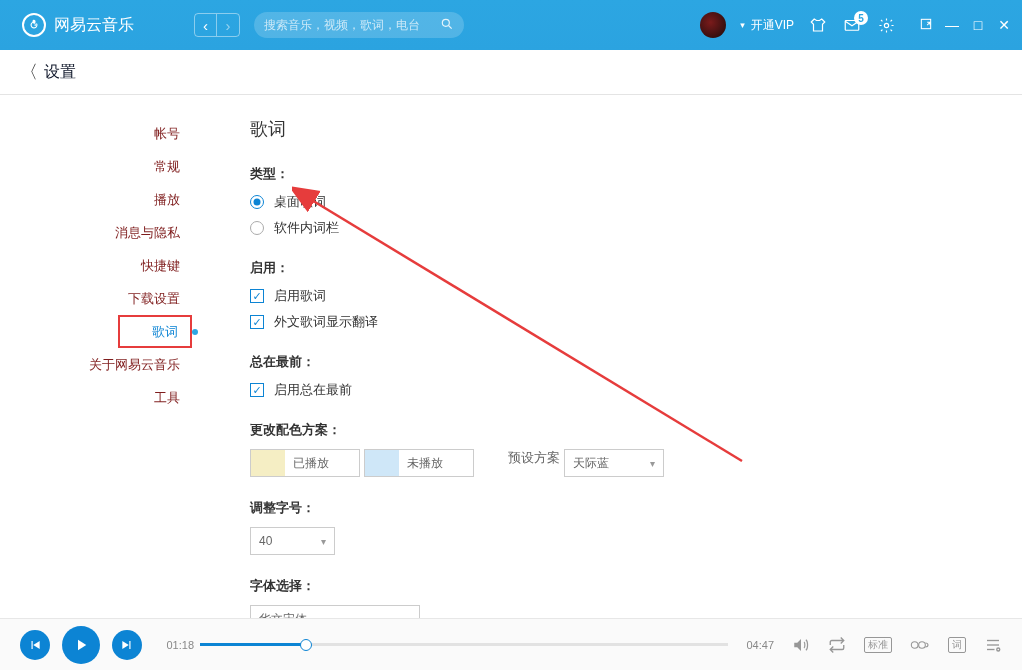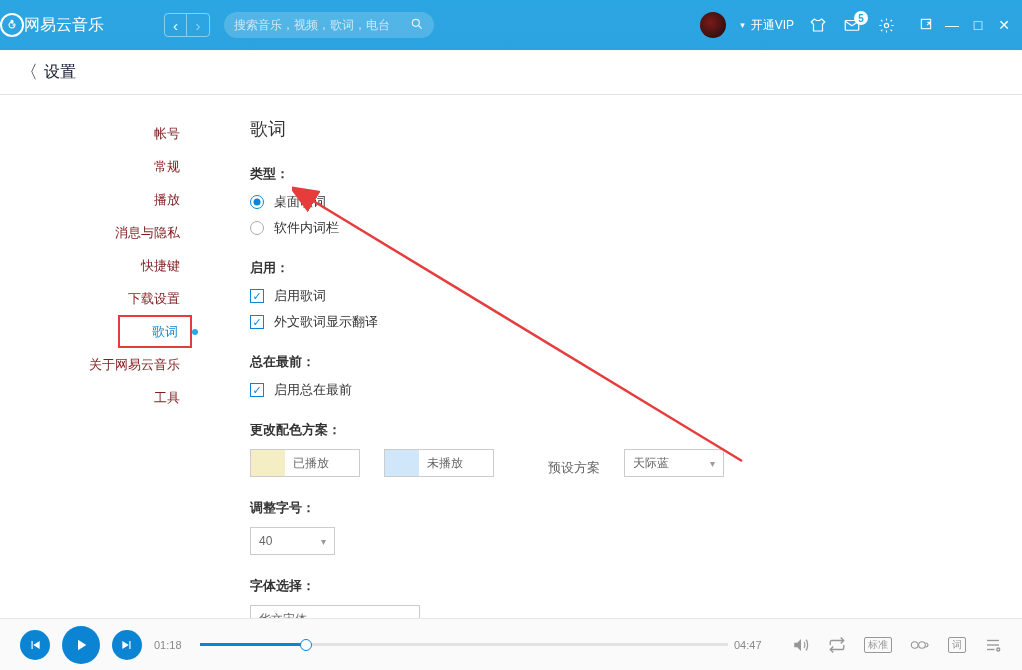--- a/index.html
+++ b/index.html
@@ -1,18 +1,18 @@
 <!DOCTYPE html>
 <html><head>
 <meta charset="utf-8">
 <style>
 *{margin:0;padding:0;box-sizing:border-box;font-family:"Microsoft YaHei","PingFang SC",sans-serif}
 body{width:1022px;height:670px;background:#fff;overflow:hidden;display:flex;flex-direction:column}
 .titlebar{height:50px;background:linear-gradient(#2ca6e2,#2ba3e0);display:flex;align-items:center;color:#fff;font-size:13px;position:relative}
-.logo-wrap{display:flex;align-items:center;margin-left:0}
+.logo-wrap{display:flex;align-items:center;gap:8px;margin-left:22px}
 .logo{width:24px;height:24px;border:2px solid #fff;border-radius:50%;display:flex;align-items:center;justify-content:center}
 .logo svg{width:14px;height:14px}
 .app-name{font-size:16px;font-weight:400}
 .nav-arrows{display:flex;margin-left:60px;border:1px solid rgba(255,255,255,.45);border-radius:4px;overflow:hidden}
 .nav-arrows span{width:22px;height:22px;display:flex;align-items:center;justify-content:center;font-size:15px;cursor:pointer}
 .nav-arrows span:first-child{border-right:1px solid rgba(255,255,255,.45)}
 .nav-arrows span:last-child{color:rgba(255,255,255,.5)}
 .search-wrap{margin-left:14px;display:flex;align-items:center;background:rgba(255,255,255,.18);border-radius:30px;height:26px;width:210px;padding:0 10px}
 .search-wrap input{flex:1;border:none;background:transparent;outline:none;color:#fff;font-size:12px}
 .search-wrap input::placeholder{color:rgba(255,255,255,.7)}
@@ -39,40 +39,40 @@
 
 .main{flex:1;padding:22px 50px 10px 50px;overflow:auto;position:relative}
 .sec-title{font-size:18px;color:#333;margin-bottom:24px}
 .lbl{font-size:13px;color:#333;font-weight:bold;margin-bottom:10px}
 .radio-row,.check-row{display:flex;align-items:center;font-size:13px;color:#333;margin-bottom:8px;cursor:pointer}
 .radio{width:14px;height:14px;border:1px solid #aaa;border-radius:50%;margin-right:10px;position:relative}
 .radio.checked{border-color:#0c84d4}
 .radio.checked::after{content:"";position:absolute;width:7px;height:7px;background:#0c84d4;border-radius:50%;top:50%;left:50%;transform:translate(-50%,-50%)}
 .cbox{width:14px;height:14px;border:1px solid #0c84d4;margin-right:10px;display:flex;align-items:center;justify-content:center;color:#0c84d4;font-size:11px}
 .block{margin-bottom:22px}
-.swatch-row{display:flex;align-items:flex-end;gap:24px}
+.swatch-row{display:flex;align-items:flex-start;gap:4px}
 .swatch-btn{display:flex;align-items:center;border:1px solid #ccc;height:28px;width:110px;cursor:pointer;font-size:12px;color:#666}
 .swatch-btn .sw{width:34px;height:100%;margin-right:8px}
 .sw-played{background:#f5eec4}
 .sw-unplayed{background:#cfe7f8}
 .preset-lbl{font-size:13px;color:#666;margin-left:30px}
 .dropdown{border:1px solid #ccc;height:28px;display:flex;align-items:center;justify-content:space-between;padding:0 8px;font-size:12px;color:#666;cursor:pointer;background:#fff}
 .dropdown .arr{color:#999;font-size:10px}
 .dd-scheme{width:100px}
 .dd-size{width:85px}
 .dd-font{width:170px}
 
 .arrow-annotation{position:absolute;pointer-events:none}
 
 .player{height:52px;border-top:1px solid #e7e7e7;display:flex;align-items:center;padding:0 20px;background:#fafafa}
 .pbtn{width:30px;height:30px;border-radius:50%;background:#0c84d4;display:flex;align-items:center;justify-content:center;color:#fff;cursor:pointer;margin-right:12px}
 .pbtn.big{width:38px;height:38px}
 .pbtn svg{width:14px;height:14px;fill:#fff}
 .pbtn.big svg{width:18px;height:18px}
-.time{font-size:11px;color:#888;width:40px;text-align:left}
+.time{font-size:11px;color:#888;width:40px;text-align:right}
 .progress{flex:1;height:3px;background:#e2e2e2;position:relative;margin:0 6px;cursor:pointer}
 .progress .fill{height:100%;background:#0c84d4;width:20%}
 .progress .knob{position:absolute;width:12px;height:12px;border-radius:50%;background:#fff;border:1px solid #0c84d4;top:50%;left:20%;transform:translate(-50%,-50%)}
 .pl-right{display:flex;align-items:center;gap:18px;margin-left:18px;color:#979797}
 .pl-ic{cursor:pointer;display:flex;align-items:center;font-size:15px}
 .qbox{border:1px solid #979797;border-radius:2px;font-size:10px;padding:0 3px;line-height:14px}
 </style>
 </head>
 <body>
 

